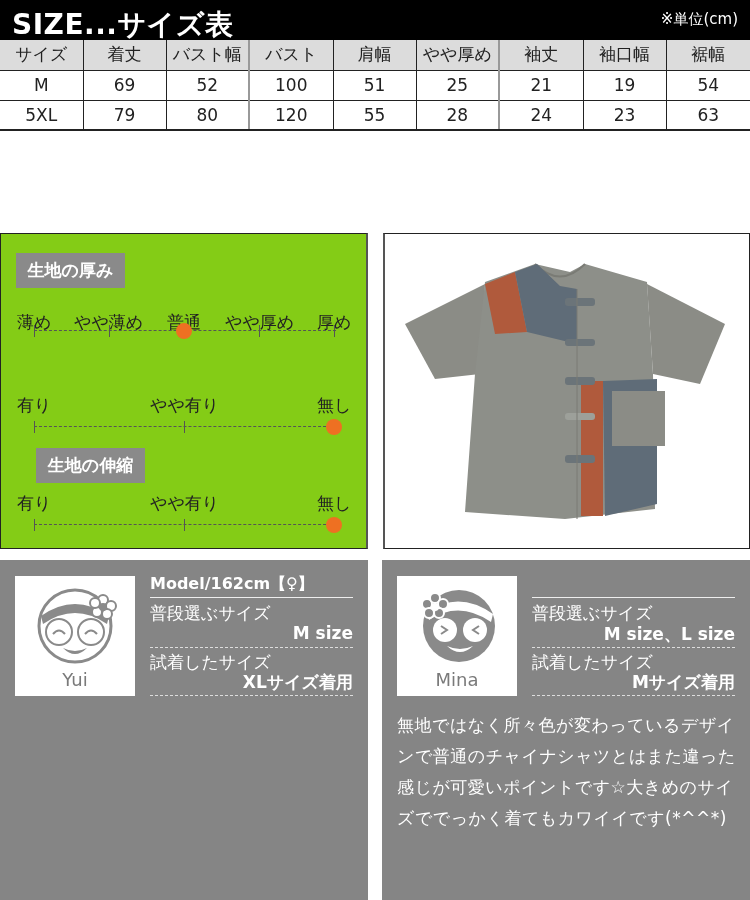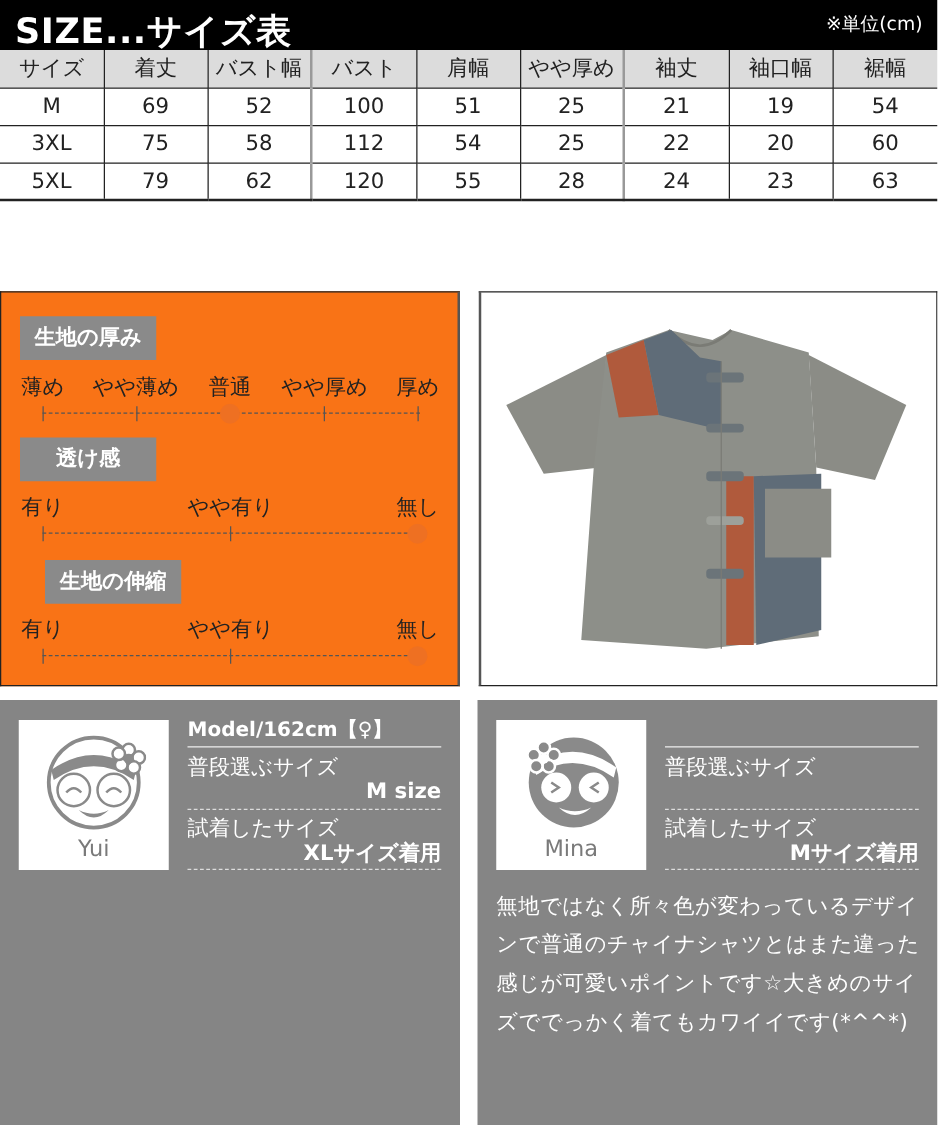--- a/index.html
+++ b/index.html
@@ -16,21 +16,21 @@
   .size-table th, .size-table td {
     height: 30px; text-align: center; font-size: 17px; font-weight: normal;
     border-right: 1px solid #222; border-bottom: 1px solid #222; color: #222;
   }
   .size-table tr:last-child td { border-bottom: 2px solid #222; }
   .size-table th { background: #dcdcdc; height: 30px; font-size: 17px; }
   .size-table th:last-child, .size-table td:last-child { border-right: none; }
   .size-table .thick-right { border-right: 2px solid #999; }
 
   
-  .fabric-panel { position: absolute; left: 0; top: 233px; width: 368px; height: 316px; border: 1.5px solid #222; border-right: 2px solid #555; background: #f97316; }
+  .fabric-panel { position: absolute; left: 0; top: 233px; width: 368px; height: 316px; border: 1.5px solid #222; border-right: 2px solid #555; background: #84cc16; }
   .fab-label { position: absolute; left: 15px; width: 109px; height: 35px; background: #8a8a8a; color: #fff; font-size: 17px; font-weight: bold; line-height: 35px; text-align: center; }
   .scale-words { position: absolute; left: 0; width: 366px; height: 22px; font-size: 17px; color: #222; }
   .scale-words span { position: absolute; top: 0; white-space: nowrap; }
   .track { position: absolute; left: 33px; width: 302px; height: 12px; }
   .track-line { position: absolute; left: 0; right: 0; top: 5px; border-top: 1px dashed #555; }
   .tick { position: absolute; top: 0; width: 1px; height: 12px; background: #555; }
   .dot { position: absolute; top: -2px; width: 16px; height: 16px; border-radius: 50%; background: #ee7022; margin-left: -8px; }
 
   
   .photo-panel { position: absolute; left: 383px; top: 233px; width: 367px; height: 316px; border: 1.5px solid #222; border-left: 2px solid #555; background: #fff; overflow: hidden; }
@@ -88,64 +88,52 @@
       <td>69</td>
       <td class="thick-right">52</td>
       <td>100</td>
       <td>51</td>
       <td class="thick-right">25</td>
       <td>21</td>
       <td>19</td>
       <td>54</td>
     </tr>
     <tr>
-      <td>3XL</td>
-      <td>75</td>
-      <td class="thick-right">58</td>
-      <td>112</td>
-      <td>54</td>
-      <td class="thick-right">25</td>
-      <td>22</td>
-      <td>20</td>
-      <td>60</td>
-    </tr>
-    <tr>
       <td>5XL</td>
       <td>79</td>
-      <td class="thick-right">62</td>
+      <td class="thick-right">80</td>
       <td>120</td>
       <td>55</td>
       <td class="thick-right">28</td>
       <td>24</td>
       <td>23</td>
       <td>63</td>
     </tr>
   </tbody>
 </table>
 
 <div class="fabric-panel">
 
   <div class="fab-label" style="top:19px;">生地の厚み</div>
-  <div class="scale-words" style="top:64px;padding-left:36px;">
+  <div class="scale-words" style="top:77px;padding-left:36px;">
     <span style="left:16px;">薄め</span>
     <span style="left:73px;">やや薄め</span>
     <span style="left:166px;">普通</span>
     <span style="left:224px;">やや厚め</span>
     <span style="left:316px;">厚め</span>
   </div>
   <div class="track" style="top:91px;">
     <div class="track-line"></div>
     <div class="tick" style="left:0;"></div>
     <div class="tick" style="left:75px;"></div>
     <div class="tick" style="left:225px;"></div>
     <div class="tick" style="left:300px;"></div>
     <div class="dot" style="left:150px;"></div>
   </div>
 
-  <div class="fab-label" style="top:116px;">透け感</div>
   <div class="scale-words" style="top:160px;">
     <span style="left:16px;">有り</span>
     <span style="left:149px;">やや有り</span>
     <span style="left:316px;">無し</span>
   </div>
   <div class="track" style="top:187px;">
     <div class="track-line"></div>
     <div class="tick" style="left:0;"></div>
     <div class="tick" style="left:150px;"></div>
     <div class="dot" style="left:300px;"></div>
@@ -244,18 +232,19 @@
           <circle cx="28" cy="22" r="5"></circle>
         <circle cx="24" cy="31" r="5"></circle>
           <circle cx="14" cy="31" r="5"></circle>
       </g>
       <circle cx="20" cy="25" r="4" fill="#fff"></circle>
     </svg>
     <div class="avatar-name">Mina</div>
   </div>
   <div class="title-rule"></div>
   <div class="q-label" style="top:42px;">普段選ぶサイズ</div>
+  <div class="q-value" style="top:63px;">M size、L size</div>
   <div class="dash-rule" style="top:87px;"></div>
   <div class="q-label" style="top:91px;">試着したサイズ</div>
   <div class="q-value" style="top:111px;">Mサイズ着用</div>
   <div class="dash-rule" style="top:135px;"></div>
   <div class="comment">無地ではなく所々色が変わっているデザインで普通のチャイナシャツとはまた違った感じが可愛いポイントです☆大きめのサイズででっかく着てもカワイイです(*^^*)</div>
 </div>
 
 </body></html>

